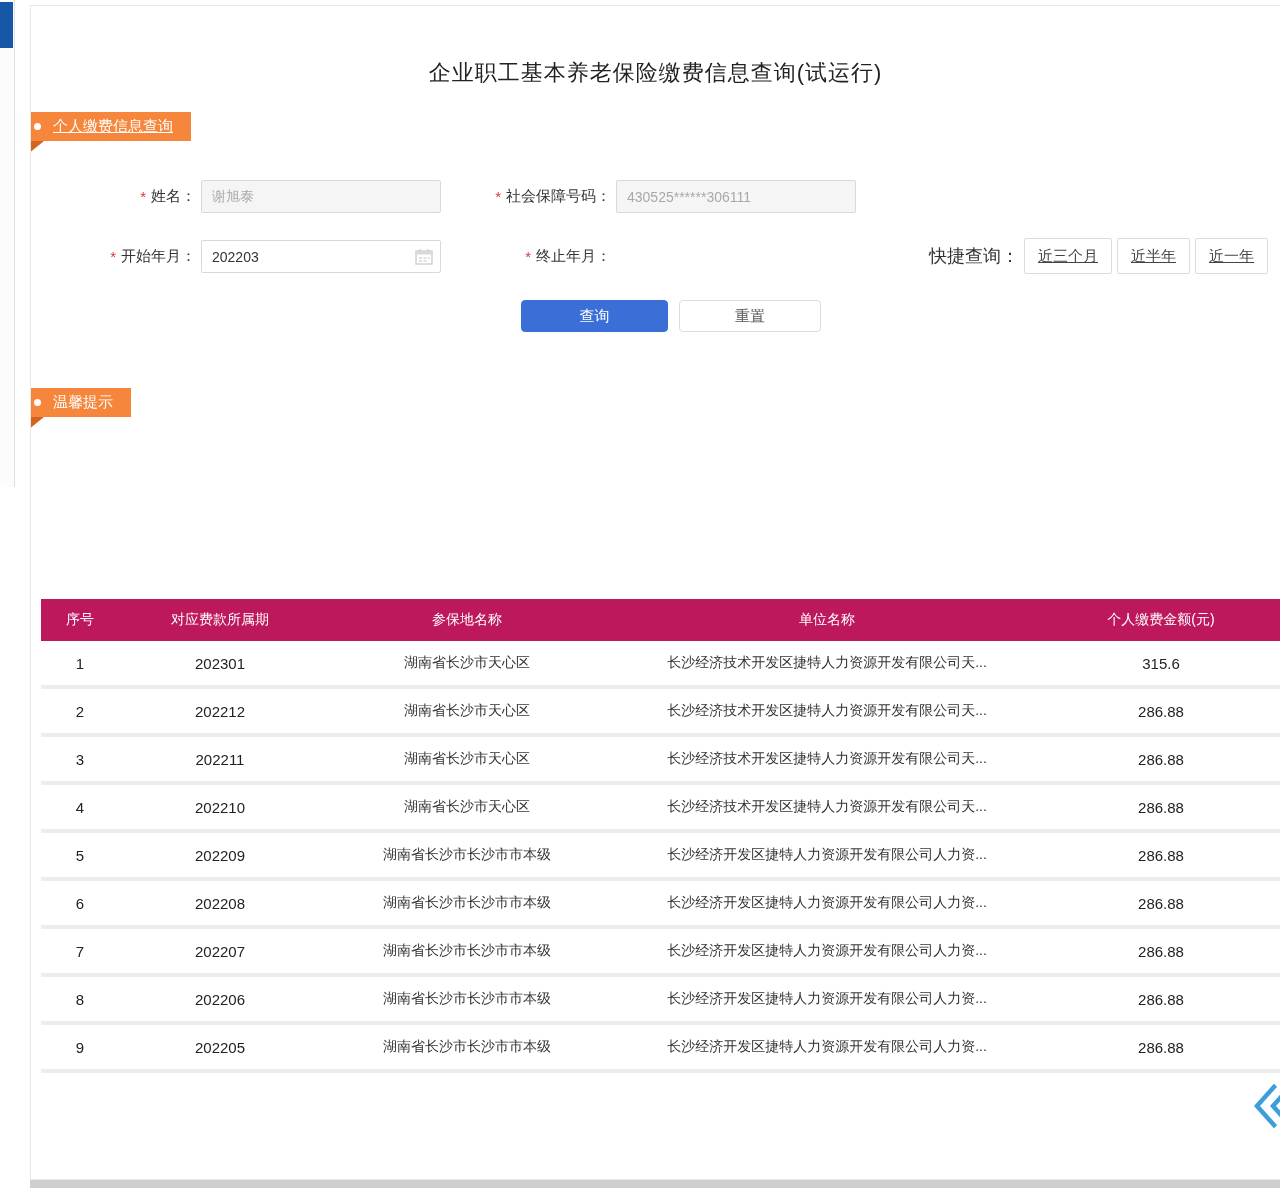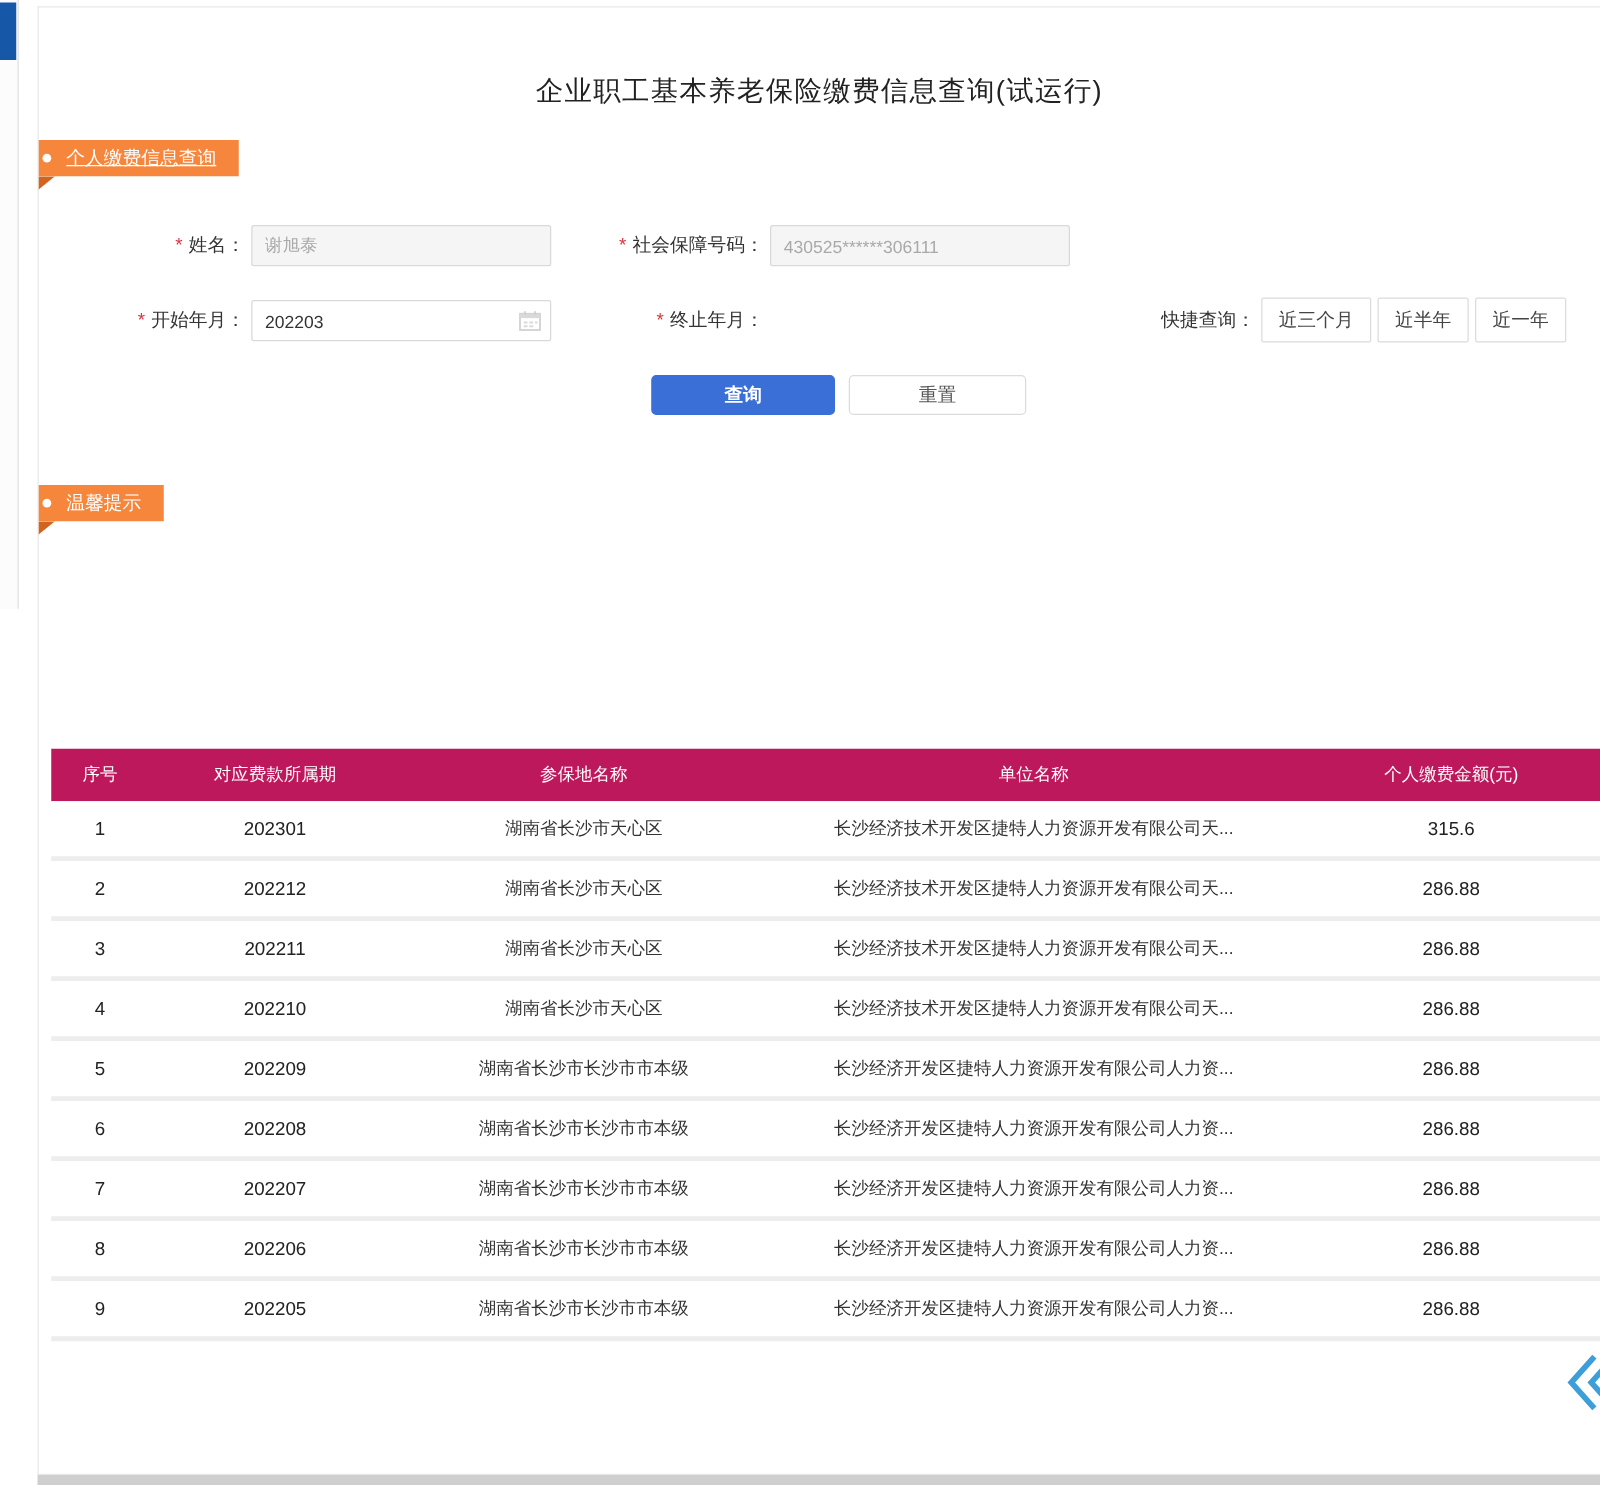--- a/index.html
+++ b/index.html
@@ -40,29 +40,29 @@
   .fg .input-wrap { position:relative; display:inline-block; }
   .fg .cal { position:absolute; right:8px; top:8px; width:18px; height:17px; opacity:.55; }
 
   #fg-name { left:0;   top:174px; } #fg-name .lblbox { width:165px; }
   #fg-ssn  { left:420px;top:174px; } #fg-ssn .lblbox { width:160px; }
   #fg-start{ left:0;   top:234px; } #fg-start .lblbox{ width:165px; }
   #fg-end  { left:420px;top:234px; } #fg-end .lblbox { width:160px; }
   .lblbox { display:flex; justify-content:flex-end; align-items:center; }
 
   .quick { position:absolute; left:898px; top:232px; display:flex; align-items:center; }
-  .quick .lbl { font-size:15px; color:#333; margin-right:0;text-align:right; }
+  .quick .lbl { font-size:18px; color:#333; margin-right:0;text-align:right; }
   .quick button { height:36px; margin-left:5px; padding:0 13px; background:#fff;
     border:1px solid #dcdcdc; border-radius:2px; font-size:15px; color:#444; cursor:pointer;
-    font-family:inherit; }
+    font-family:inherit;text-decoration:underline; }
 
   .actions { position:absolute; top:294px; left:0; width:100%; height:32px; }
   .btn { position:absolute; height:32px; border-radius:4px; font-size:15px; cursor:pointer;
     font-family:inherit; }
-  .btn-primary { left:490px; width:147px; background:#3a6fd8; color:#fff; border:1px solid #3a6fd8;font-weight:bold; }
+  .btn-primary { left:490px; width:147px; background:#3a6fd8; color:#fff; border:1px solid #3a6fd8; }
   .btn-plain   { left:648px; width:142px; background:#fff; color:#555; border:1px solid #dcdcdc; }
 
   
   .notice { position:absolute; left:10px; top:430px; width:1240px; height:130px;
     background:#fdf6e2; padding:37px 20px 0 35px; }
   .notice .line { color:#e0483a; font-size:15px; line-height:27px; }
 
   
   .tbl { position:absolute; left:10px; top:593px; width:1240px; font-size:14px; }
   .tr { display:grid; grid-template-columns:78px 202px 292px 428px 240px; align-items:center; }

